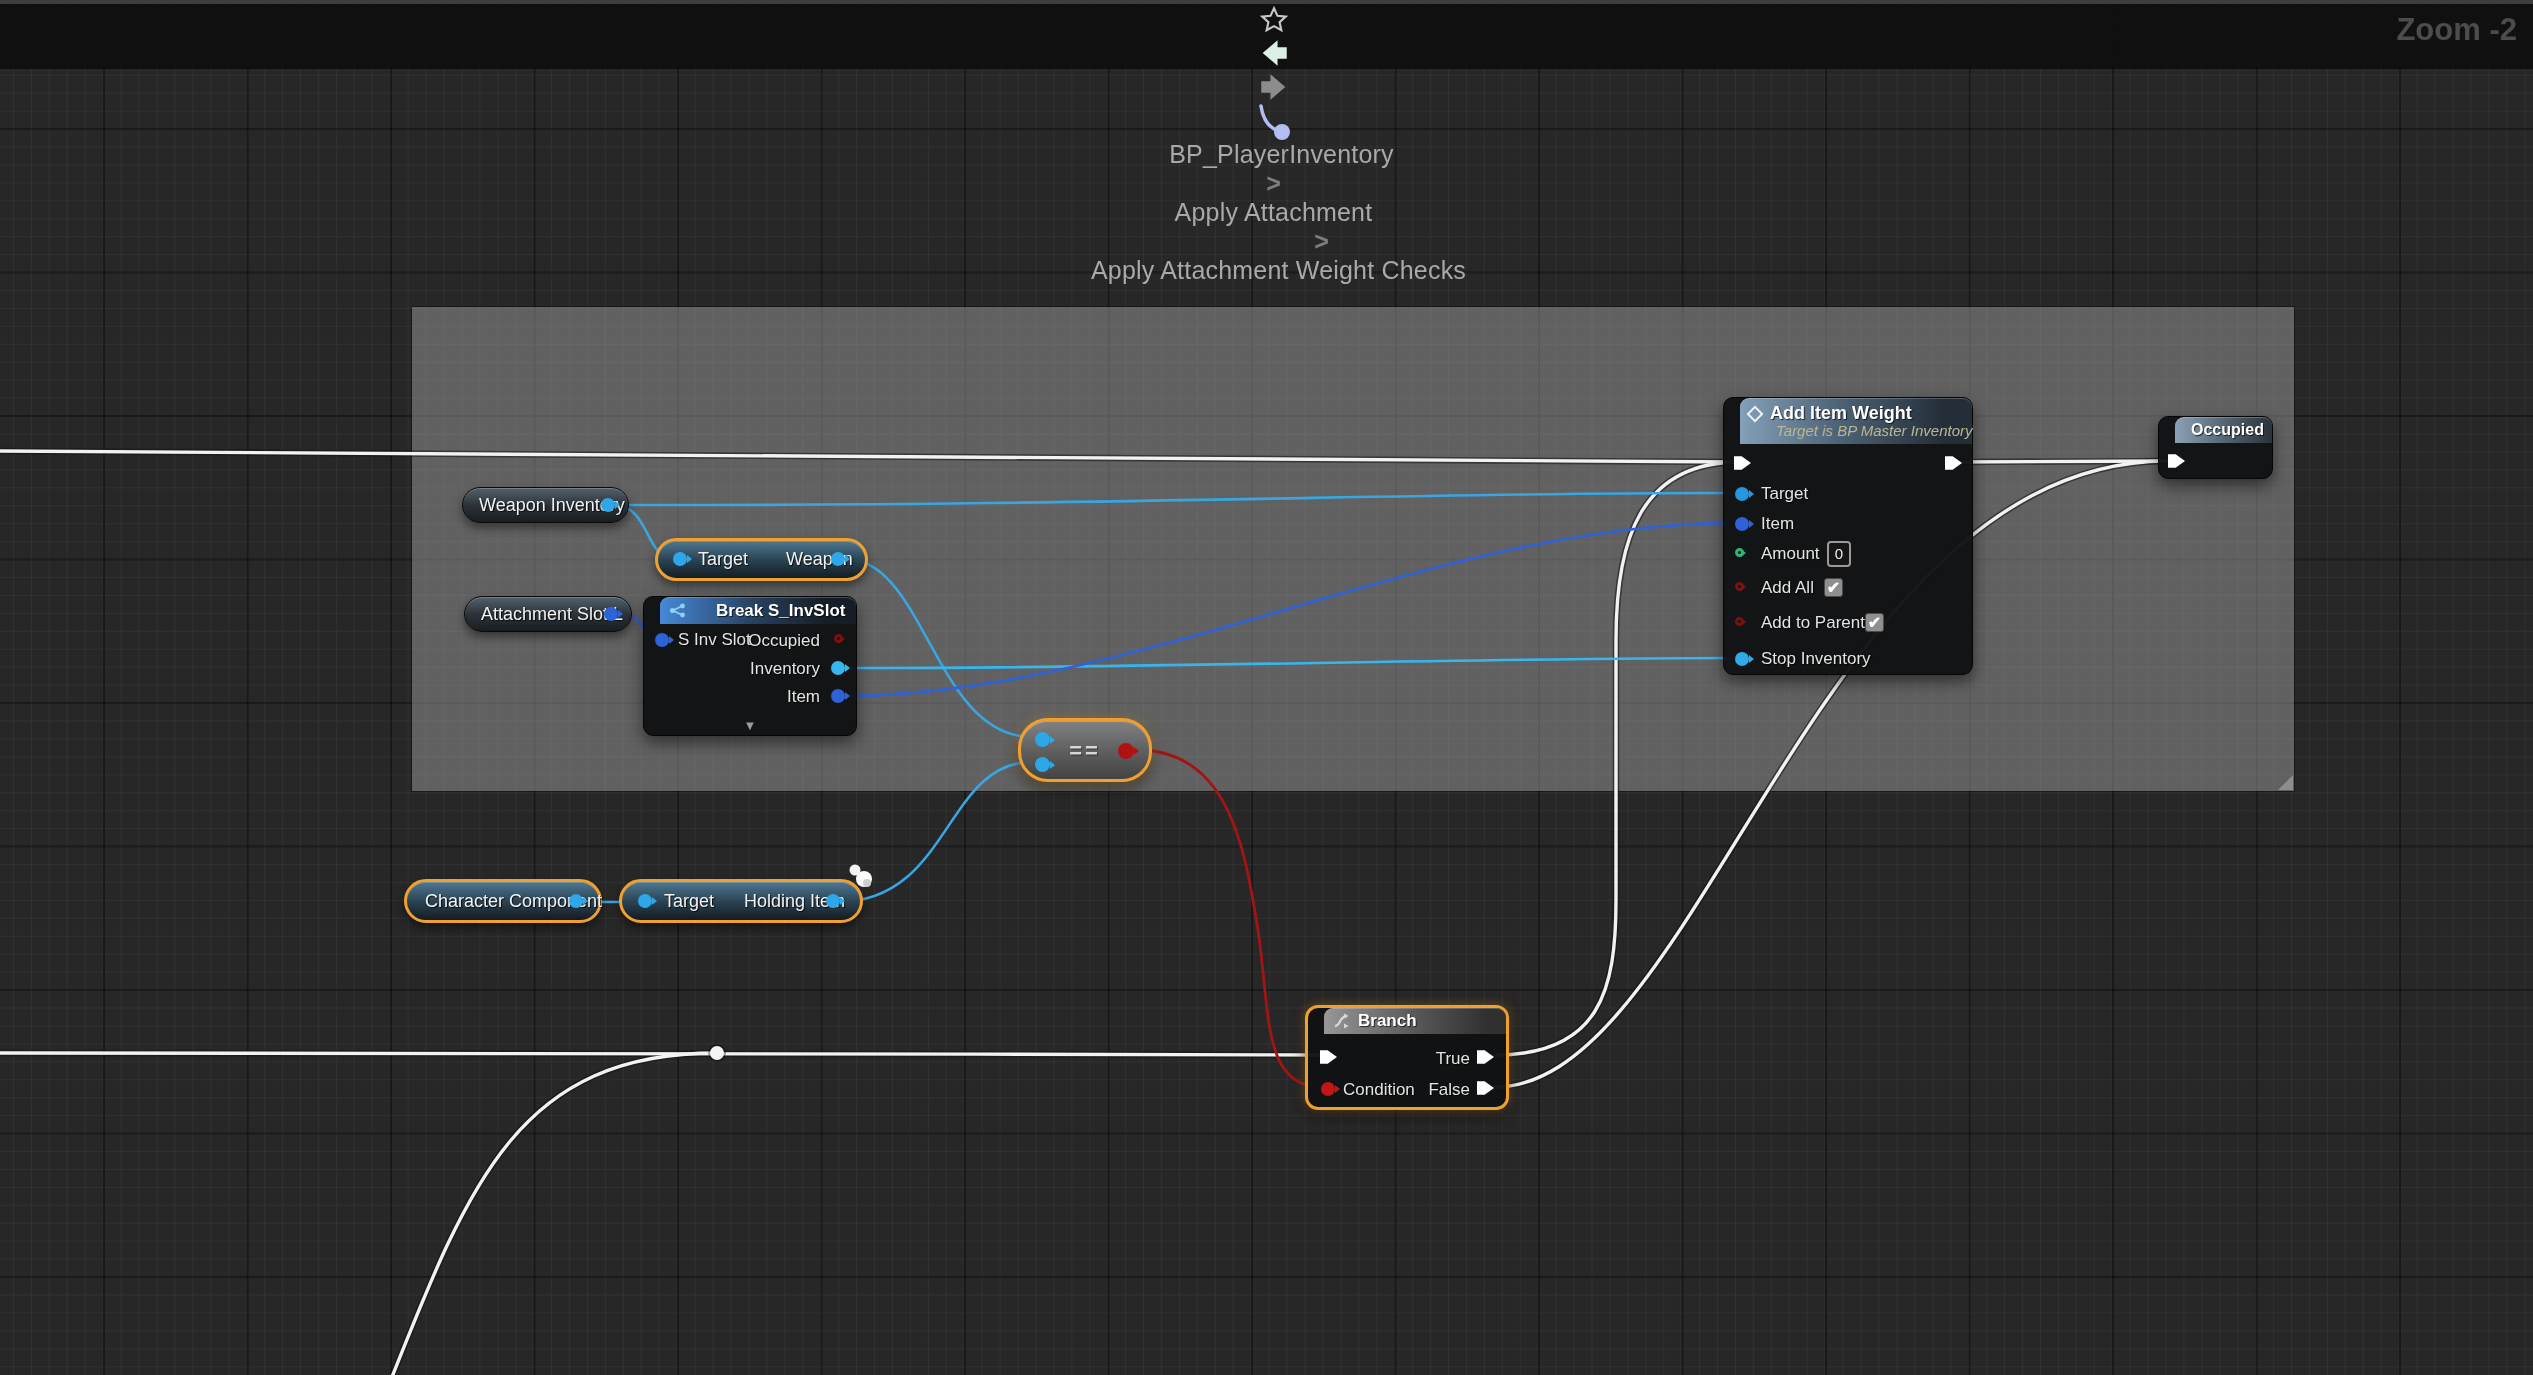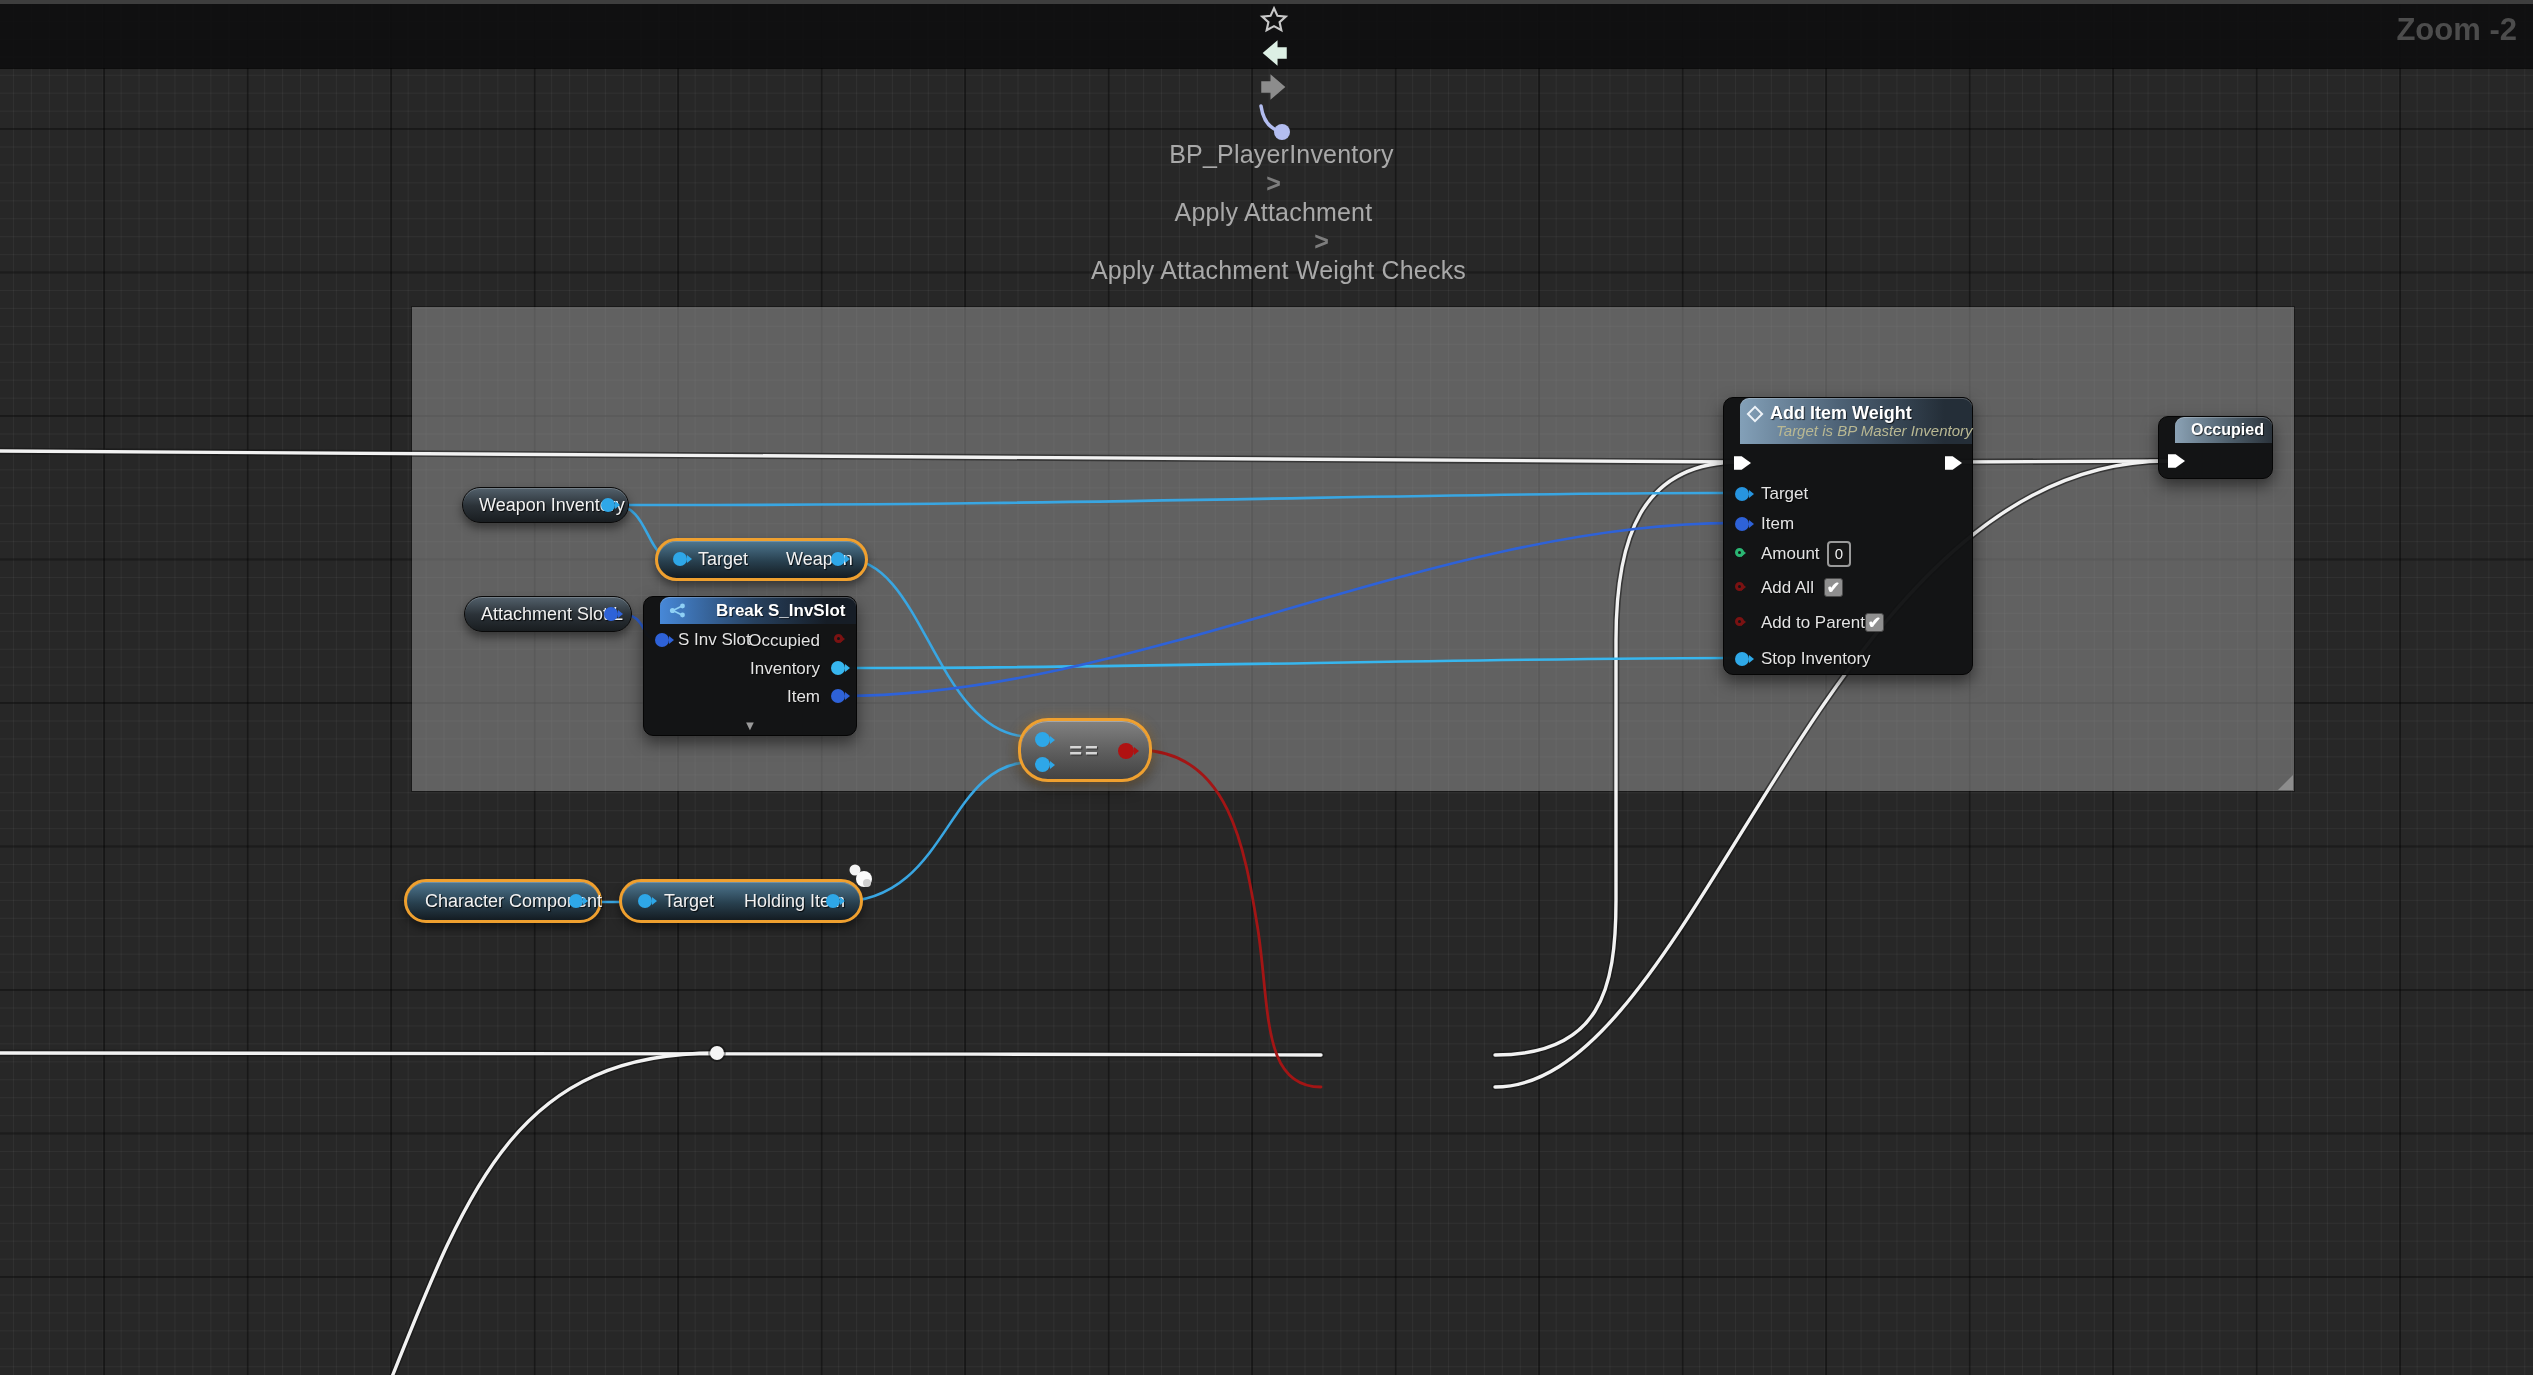--- a/index.html
+++ b/index.html
@@ -160,20 +160,38 @@
     <span class="pin" style="--c:#2ea7e8;width:14px;height:14px;right:16px;top:12px;"></span>
   </div>
 
   <div class="pill selected" style="left:619px;top:879px;width:244px;height:44px;">
     <span class="pin" style="--c:#2ea7e8;width:14px;height:14px;left:16px;top:12px;"></span>
     <span class="lbl" style="margin-left:42px;">Target</span>
     <span class="lbl" style="margin-left:30px;">Holding Item</span>
     <span class="pin" style="--c:#2ea7e8;width:14px;height:14px;right:20px;top:12px;"></span>
   </div>
 
+  <div class="node selected" style="left:1305px;top:1005px;width:204px;height:105px;border-radius:13px;">
+    <div class="nhead" style="height:26px;background:linear-gradient(to right,#979797,#585858 50%,#303030 90%);">
+      <svg width="18" height="18">
+        <path d="M14,4 C6,4 8,14 2,14" stroke="#d8d8d8" stroke-width="2.4" fill="none"></path>
+        <path d="M14,14 C10,14 10,9 6,9" stroke="#d8d8d8" stroke-width="0" fill="none"></path>
+        <path d="M11,1.5 L15.5,4 L11,6.5 Z" fill="#d8d8d8"></path>
+          <path d="M11,11.5 L15.5,14 L11,16.5 Z" fill="#d8d8d8"></path>
+      </svg>
+      <span class="ntitle" style="font-size:17px;">Branch</span>
+    </div>
+    <span class="exec" style="left:12px;top:41px;"></span>
+    <span class="plabel" style="right:36px;top:41px;">True</span>
+    <span class="exec" style="right:12px;top:41px;"></span>
+    <span class="pin" style="--c:#c21616;width:14px;height:14px;left:13px;top:74px;"></span>
+    <span class="plabel" style="left:35px;top:72px;">Condition</span>
+    <span class="plabel" style="right:36px;top:72px;">False</span>
+    <span class="exec" style="right:12px;top:72px;"></span>
+  </div>
 
   <div class="node" style="left:1723px;top:397px;width:250px;height:278px;">
     <div class="nhead" style="height:46px;flex-direction:column;align-items:flex-start;justify-content:center;gap:0;background:linear-gradient(to right,#83a0b8,#4e6377 42%,#242e38 88%);">
       <div style="display:flex;align-items:center;gap:9px;">
         <span style="width:12px;height:12px;border:2.5px solid #eef3f8;transform:rotate(45deg);display:inline-block;"></span>
         <span class="ntitle">Add Item Weight</span>
       </div>
       <div class="nsub">Target is BP Master Inventory</div>
     </div>
     <span class="exec" style="left:10px;top:57px;"></span>

